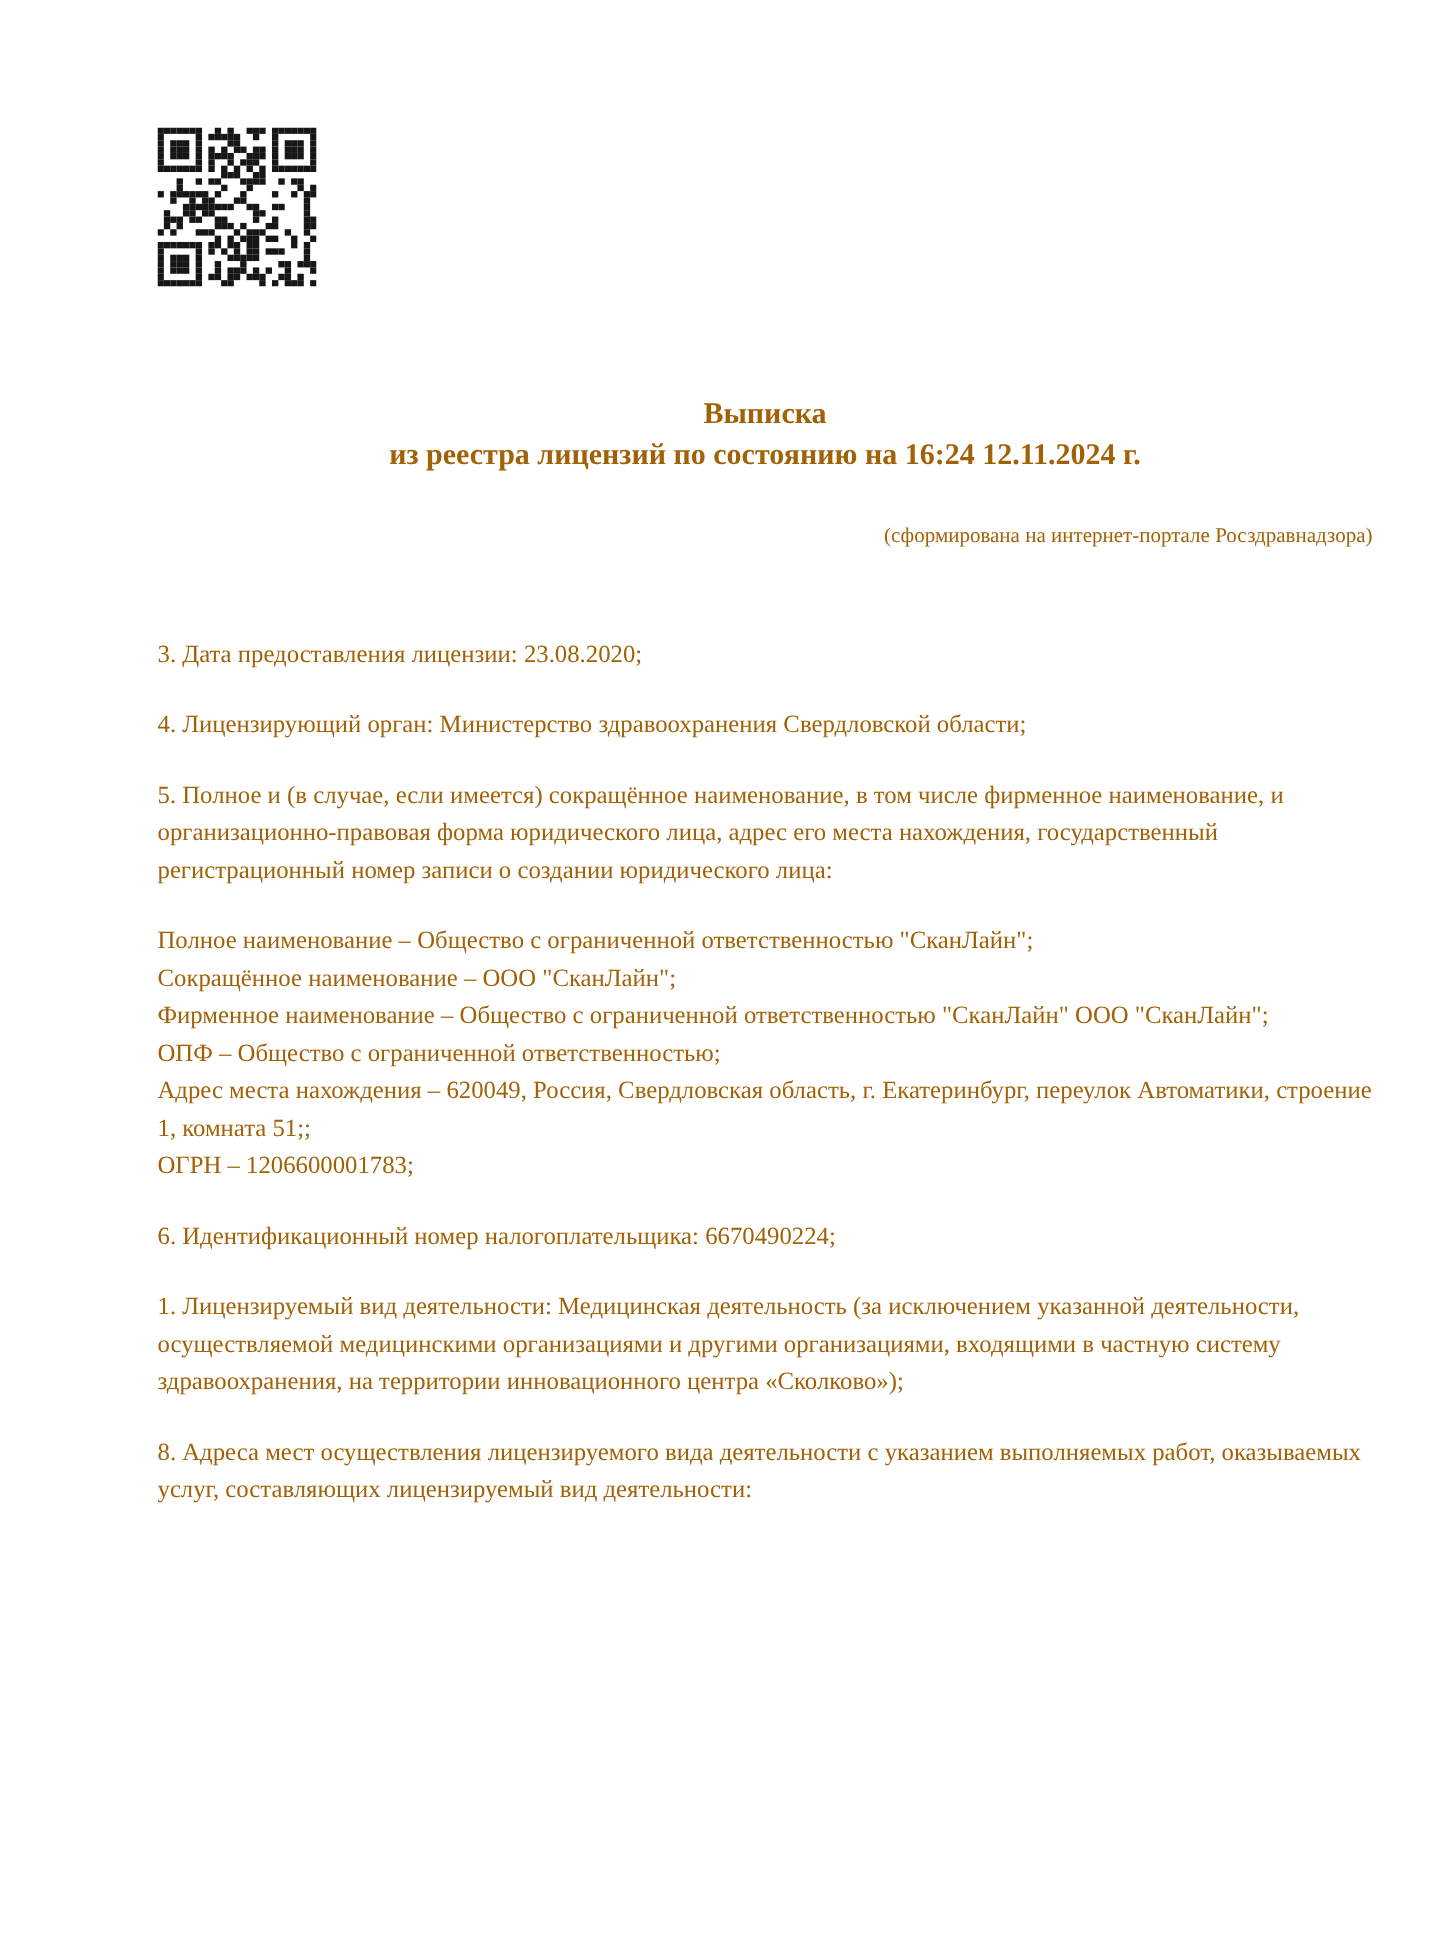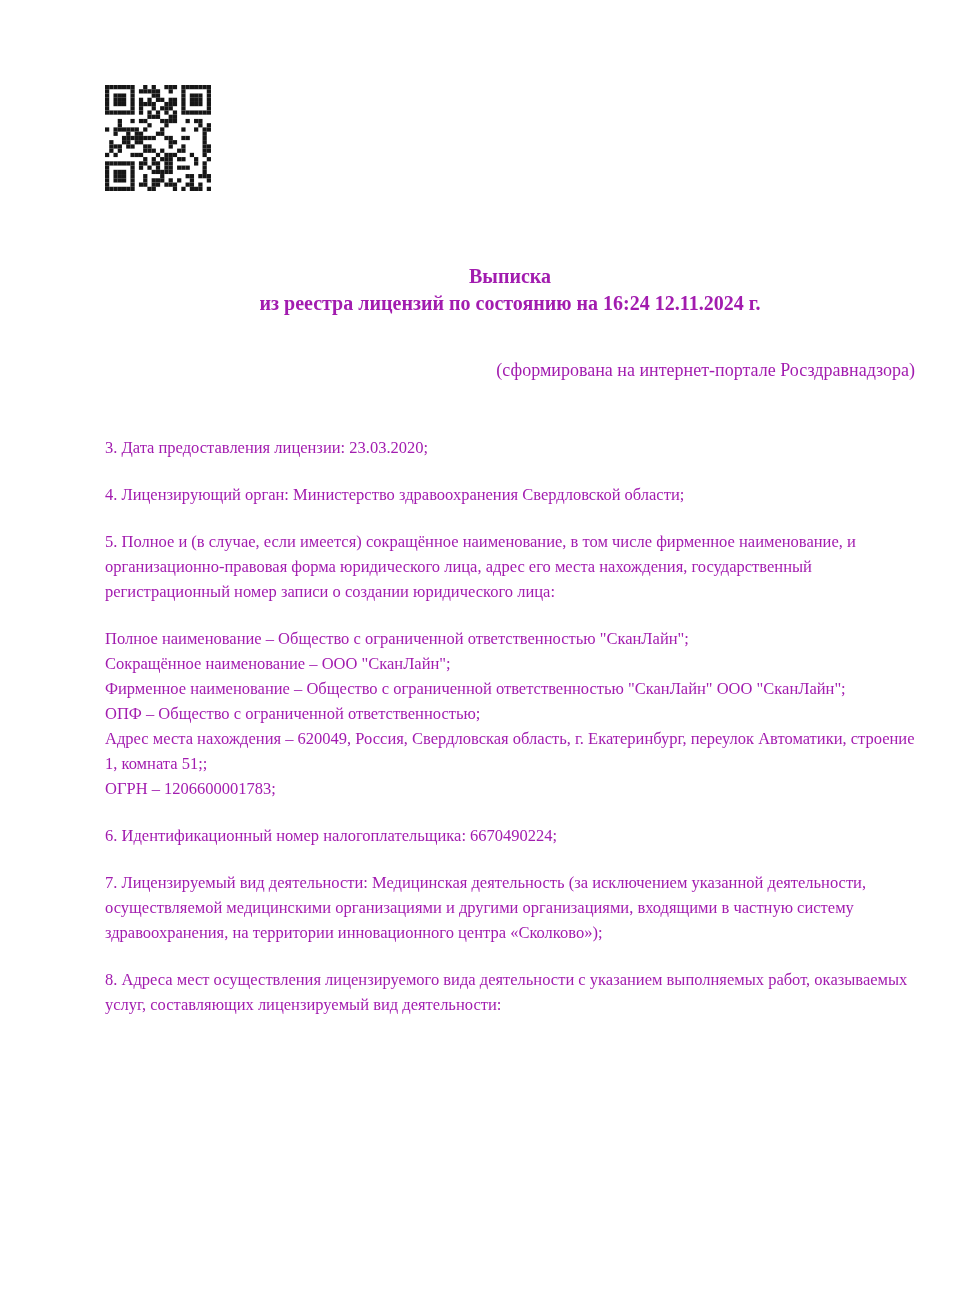--- a/index.html
+++ b/index.html
@@ -9,39 +9,39 @@
   }
   .page {
     position: relative;
     width: 960px;
     min-height: 1290px;
     margin: 0 auto;
     background: #ffffff;
     box-sizing: border-box;
     padding: 85px 45px 60px 105px;
     font-family: "Liberation Serif", "DejaVu Serif", serif;
-    color: #a21caf;
+    color: #a16207;
   }
   .qr {
     width: 106px;
     height: 106px;
     margin: 0 0 0 0;
   }
   .qr svg { display: block; }
   .title-block {
     margin-top: 72px;
     text-align: center;
     font-weight: bold;
     font-size: 20px;
     line-height: 27px;
   }
   .subtitle {
-    margin-top: 44px;
+    margin-top: 32px;
     text-align: right;
-    font-size: 18px;
+    font-size: 14px;
     line-height: 18px;
   }
   .body-text {
     margin-top: 56px;
     font-size: 16.5px;
     line-height: 25px;
   }
   .body-text p {
     margin: 0 0 22px 0;
     white-space: pre-line;
@@ -353,27 +353,27 @@
   </div>
 
   <div class="title-block">
     <div>Выписка</div>
     <div>из реестра лицензий по состоянию на 16:24 12.11.2024 г.</div>
   </div>
 
   <div class="subtitle">(сформирована на интернет-портале Росздравнадзора)</div>
 
   <div class="body-text">
-    <p>3. Дата предоставления лицензии: 23.03.2020;</p>
+    <p>3. Дата предоставления лицензии: 23.08.2020;</p>
     <p>4. Лицензирующий орган: Министерство здравоохранения Свердловской области;</p>
     <p>5. Полное и (в случае, если имеется) сокращённое наименование, в том числе фирменное наименование, и организационно-правовая форма юридического лица, адрес его места нахождения, государственный регистрационный номер записи о создании юридического лица:</p>
     <p>Полное наименование – Общество с ограниченной ответственностью "СканЛайн";
 Сокращённое наименование – ООО "СканЛайн";
 Фирменное наименование – Общество с ограниченной ответственностью "СканЛайн" ООО "СканЛайн";
 ОПФ – Общество с ограниченной ответственностью;
 Адрес места нахождения – 620049, Россия, Свердловская область, г. Екатеринбург, переулок Автоматики, строение 1, комната 51;;
 ОГРН – 1206600001783;</p>
     <p>6. Идентификационный номер налогоплательщика: 6670490224;</p>
-    <p>7. Лицензируемый вид деятельности: Медицинская деятельность (за исключением указанной деятельности, осуществляемой медицинскими организациями и другими организациями, входящими в частную систему здравоохранения, на территории инновационного центра «Сколково»);</p>
+    <p>1. Лицензируемый вид деятельности: Медицинская деятельность (за исключением указанной деятельности, осуществляемой медицинскими организациями и другими организациями, входящими в частную систему здравоохранения, на территории инновационного центра «Сколково»);</p>
     <p>8. Адреса мест осуществления лицензируемого вида деятельности с указанием выполняемых работ, оказываемых услуг, составляющих лицензируемый вид деятельности:</p>
   </div>
 
 </div>
 
 </body></html>

